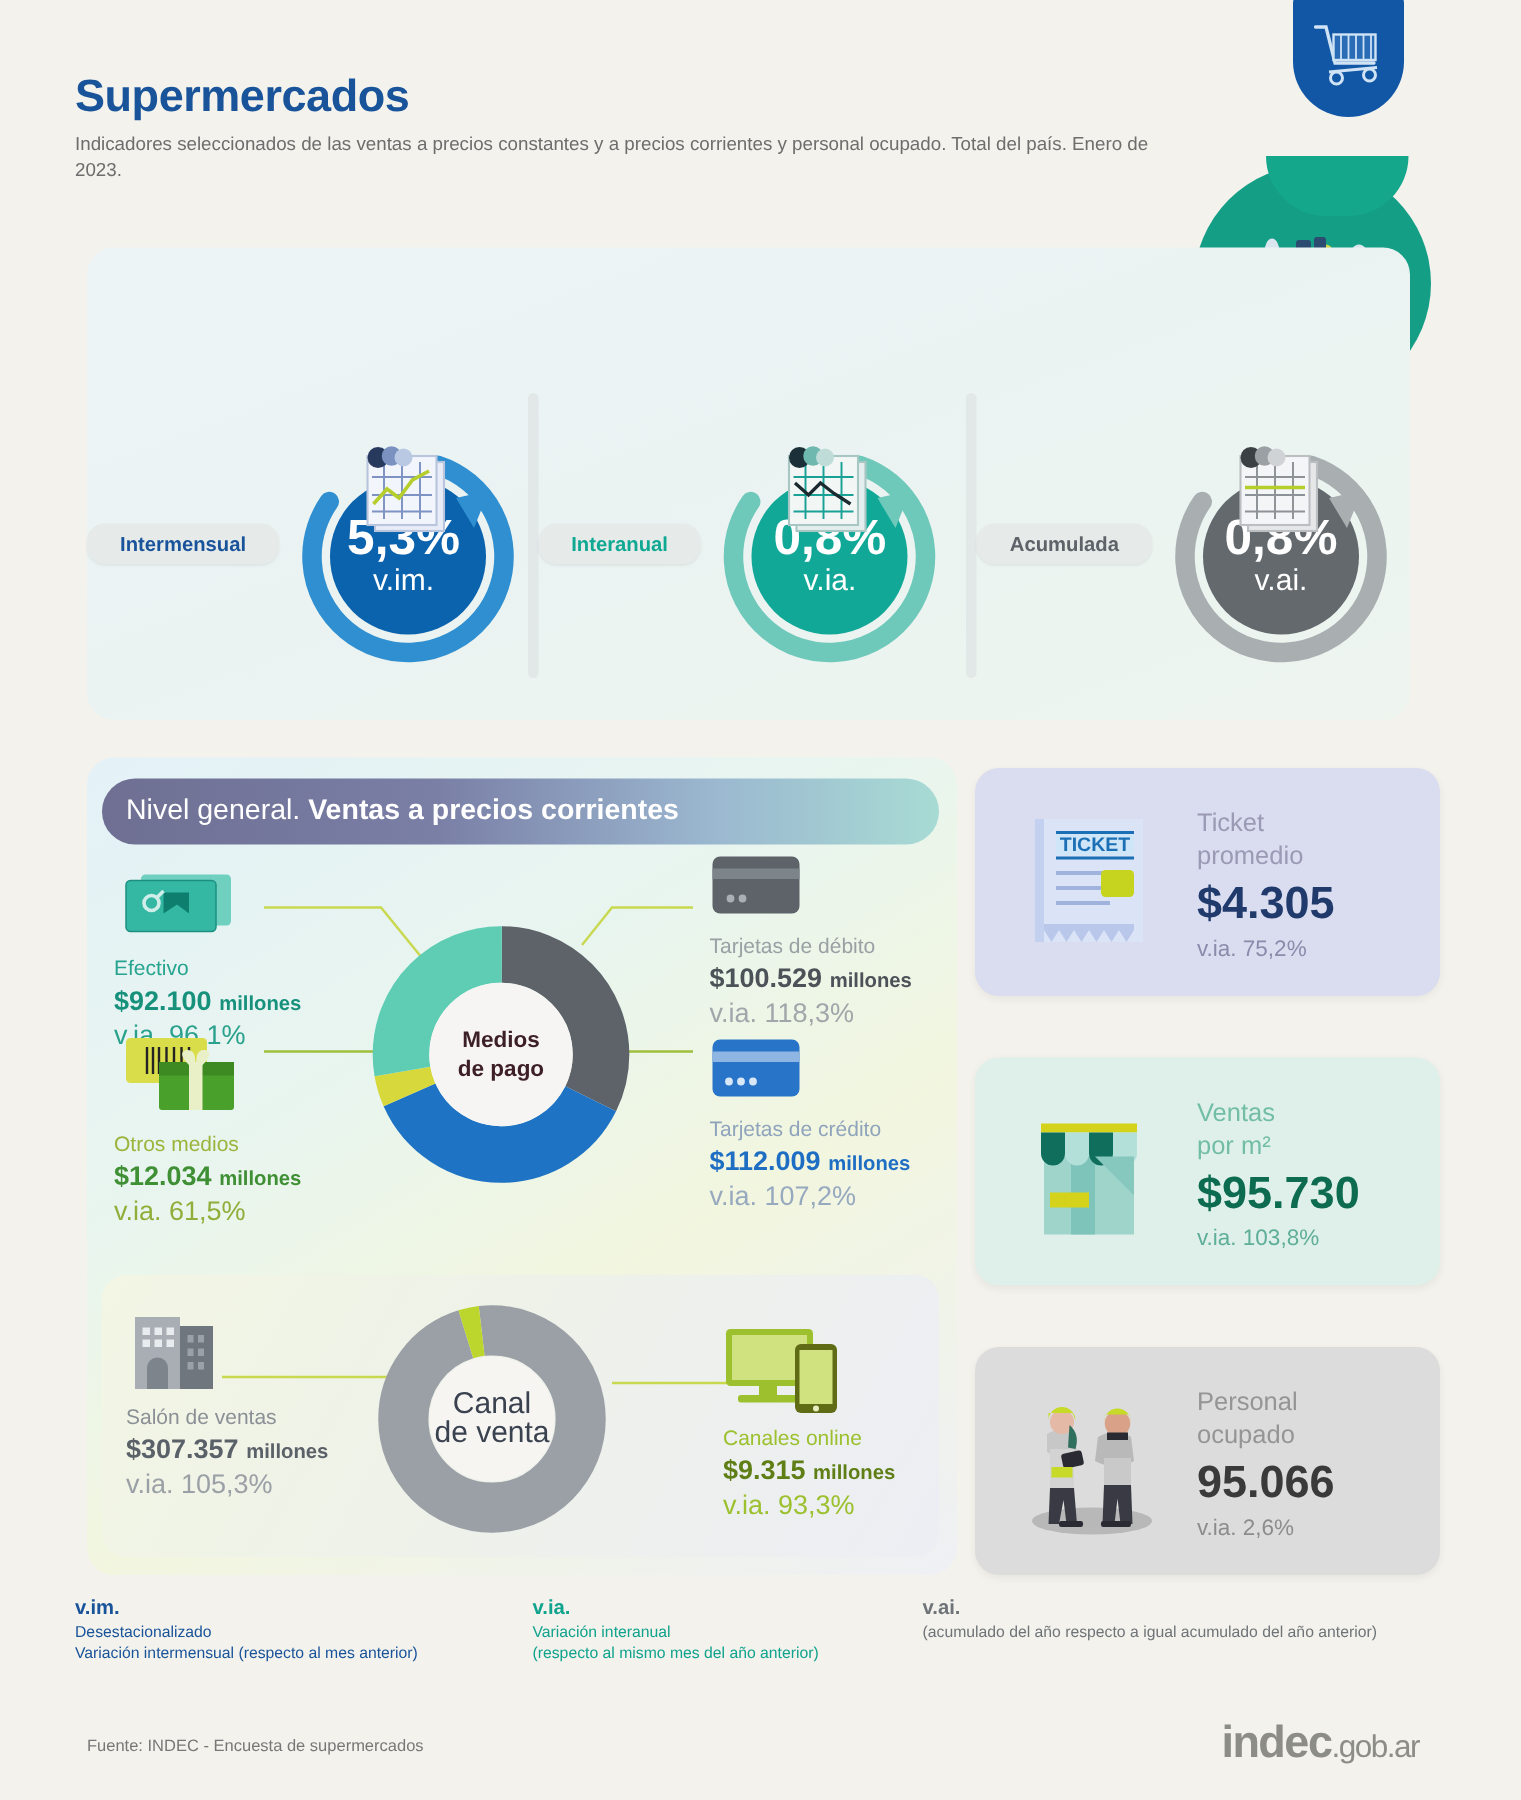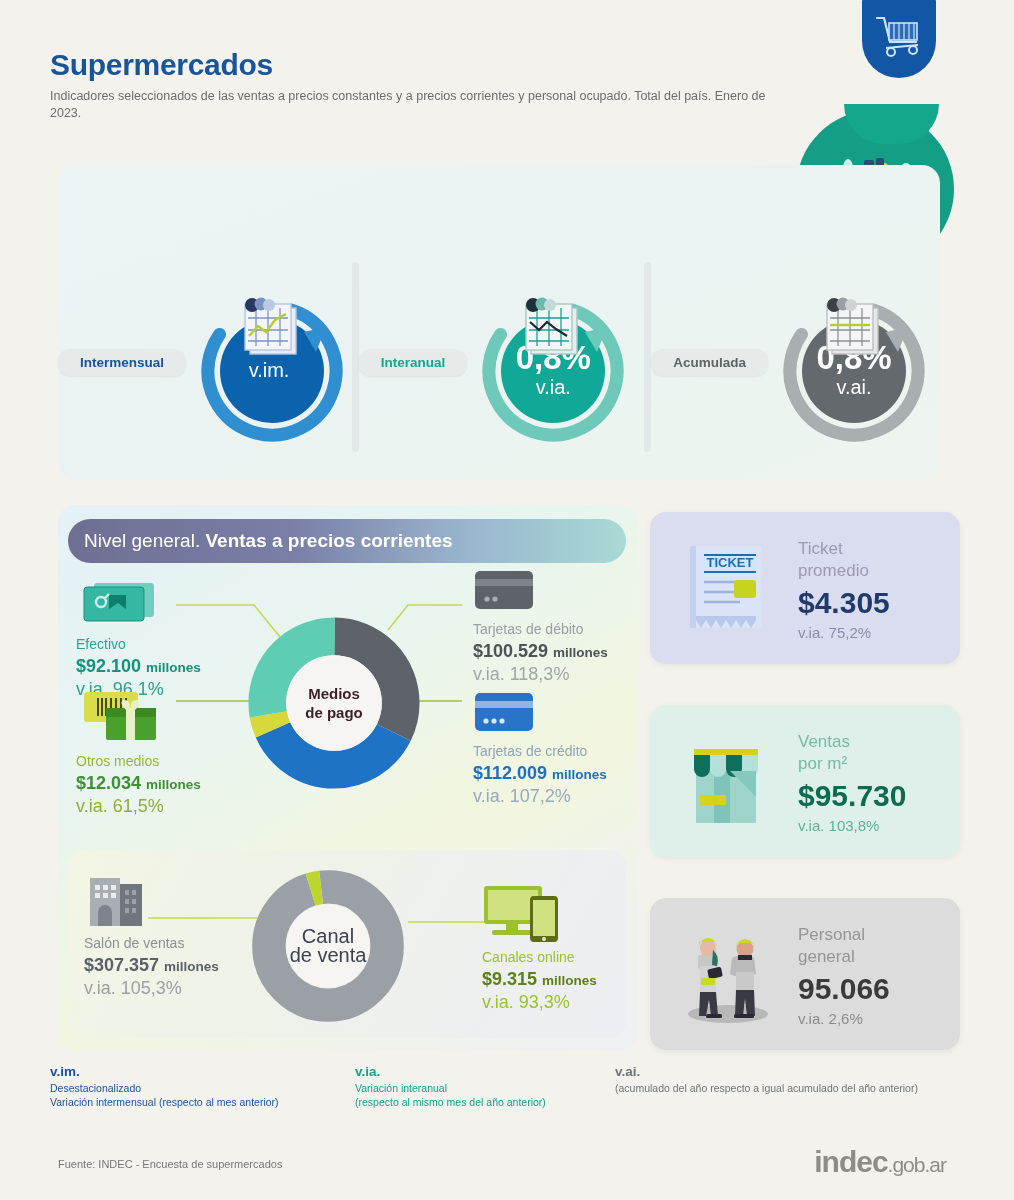--- a/index.html
+++ b/index.html
@@ -229,20 +229,21 @@
               <circle cx="33" cy="8" r="6.5" fill="#7b92c0"></circle>
             <circle cx="41" cy="9" r="6" fill="#b9c9e4"></circle>
           </svg>
         </span>
         <svg width="172" height="150" viewBox="0 0 172 150">
           <circle cx="86" cy="75" r="64" fill="none" stroke="#2f8fd0" stroke-width="13" stroke-dasharray="320 402" stroke-linecap="round" transform="rotate(-72 86 75)"></circle>
           <circle cx="86" cy="75" r="52" fill="#0b63ad"></circle>
           <path d="M118 36 l22 -5 -10 25 z" fill="#2f8fd0"></path>
         </svg>
         <div class="gauge-center">
+          <div class="gauge-val">5,3%</div>
           <div class="gauge-sub">v.im.</div>
         </div>
       </div>
     </div>
 
     <div class="divider"></div>
 
     <div class="gauge-col">
       <div class="pill" style="color:#0fa892">Interanual</div>
       <div class="gauge-wrap">
@@ -556,21 +557,21 @@
       <path d="M60 64 h18 l1 26 h-8 l-2 -17 -2 17 h-8z" fill="#3a3a44"></path>
       <circle cx="69" cy="23" r="8.5" fill="#d9a288"></circle>
       <path d="M60 22 a9 9 0 0 1 18 0 l-1 -5 -16 0z" fill="#c6da27"></path>
       <rect x="62" y="29" width="14" height="5" fill="#2a2a33"></rect>
       <rect x="30" y="88" width="16" height="4" rx="1.5" fill="#2a2a33"></rect>
       <rect x="58" y="88" width="20" height="4" rx="1.5" fill="#2a2a33"></rect>
     </svg>
   </span>
   <div class="card-text">
     <div class="card-label" style="color:#959595">Personal</div>
-    <div class="card-label" style="color:#959595">general</div>
+    <div class="card-label" style="color:#959595">ocupado</div>
     <div class="card-value" style="color:#3a3a3a">95.066</div>
     <div class="card-via" style="color:#8c8c8c">v.ia. 2,6%</div>
   </div>
 </div>
 
 <div class="notes">
   <div class="note n1">
     <div class="key" style="color:#19549b">v.im.</div>
     <div class="l1" style="color:#19549b">Desestacionalizado</div>
     <div class="l2" style="color:#19549b">Variación intermensual (respecto al mes anterior)</div>

